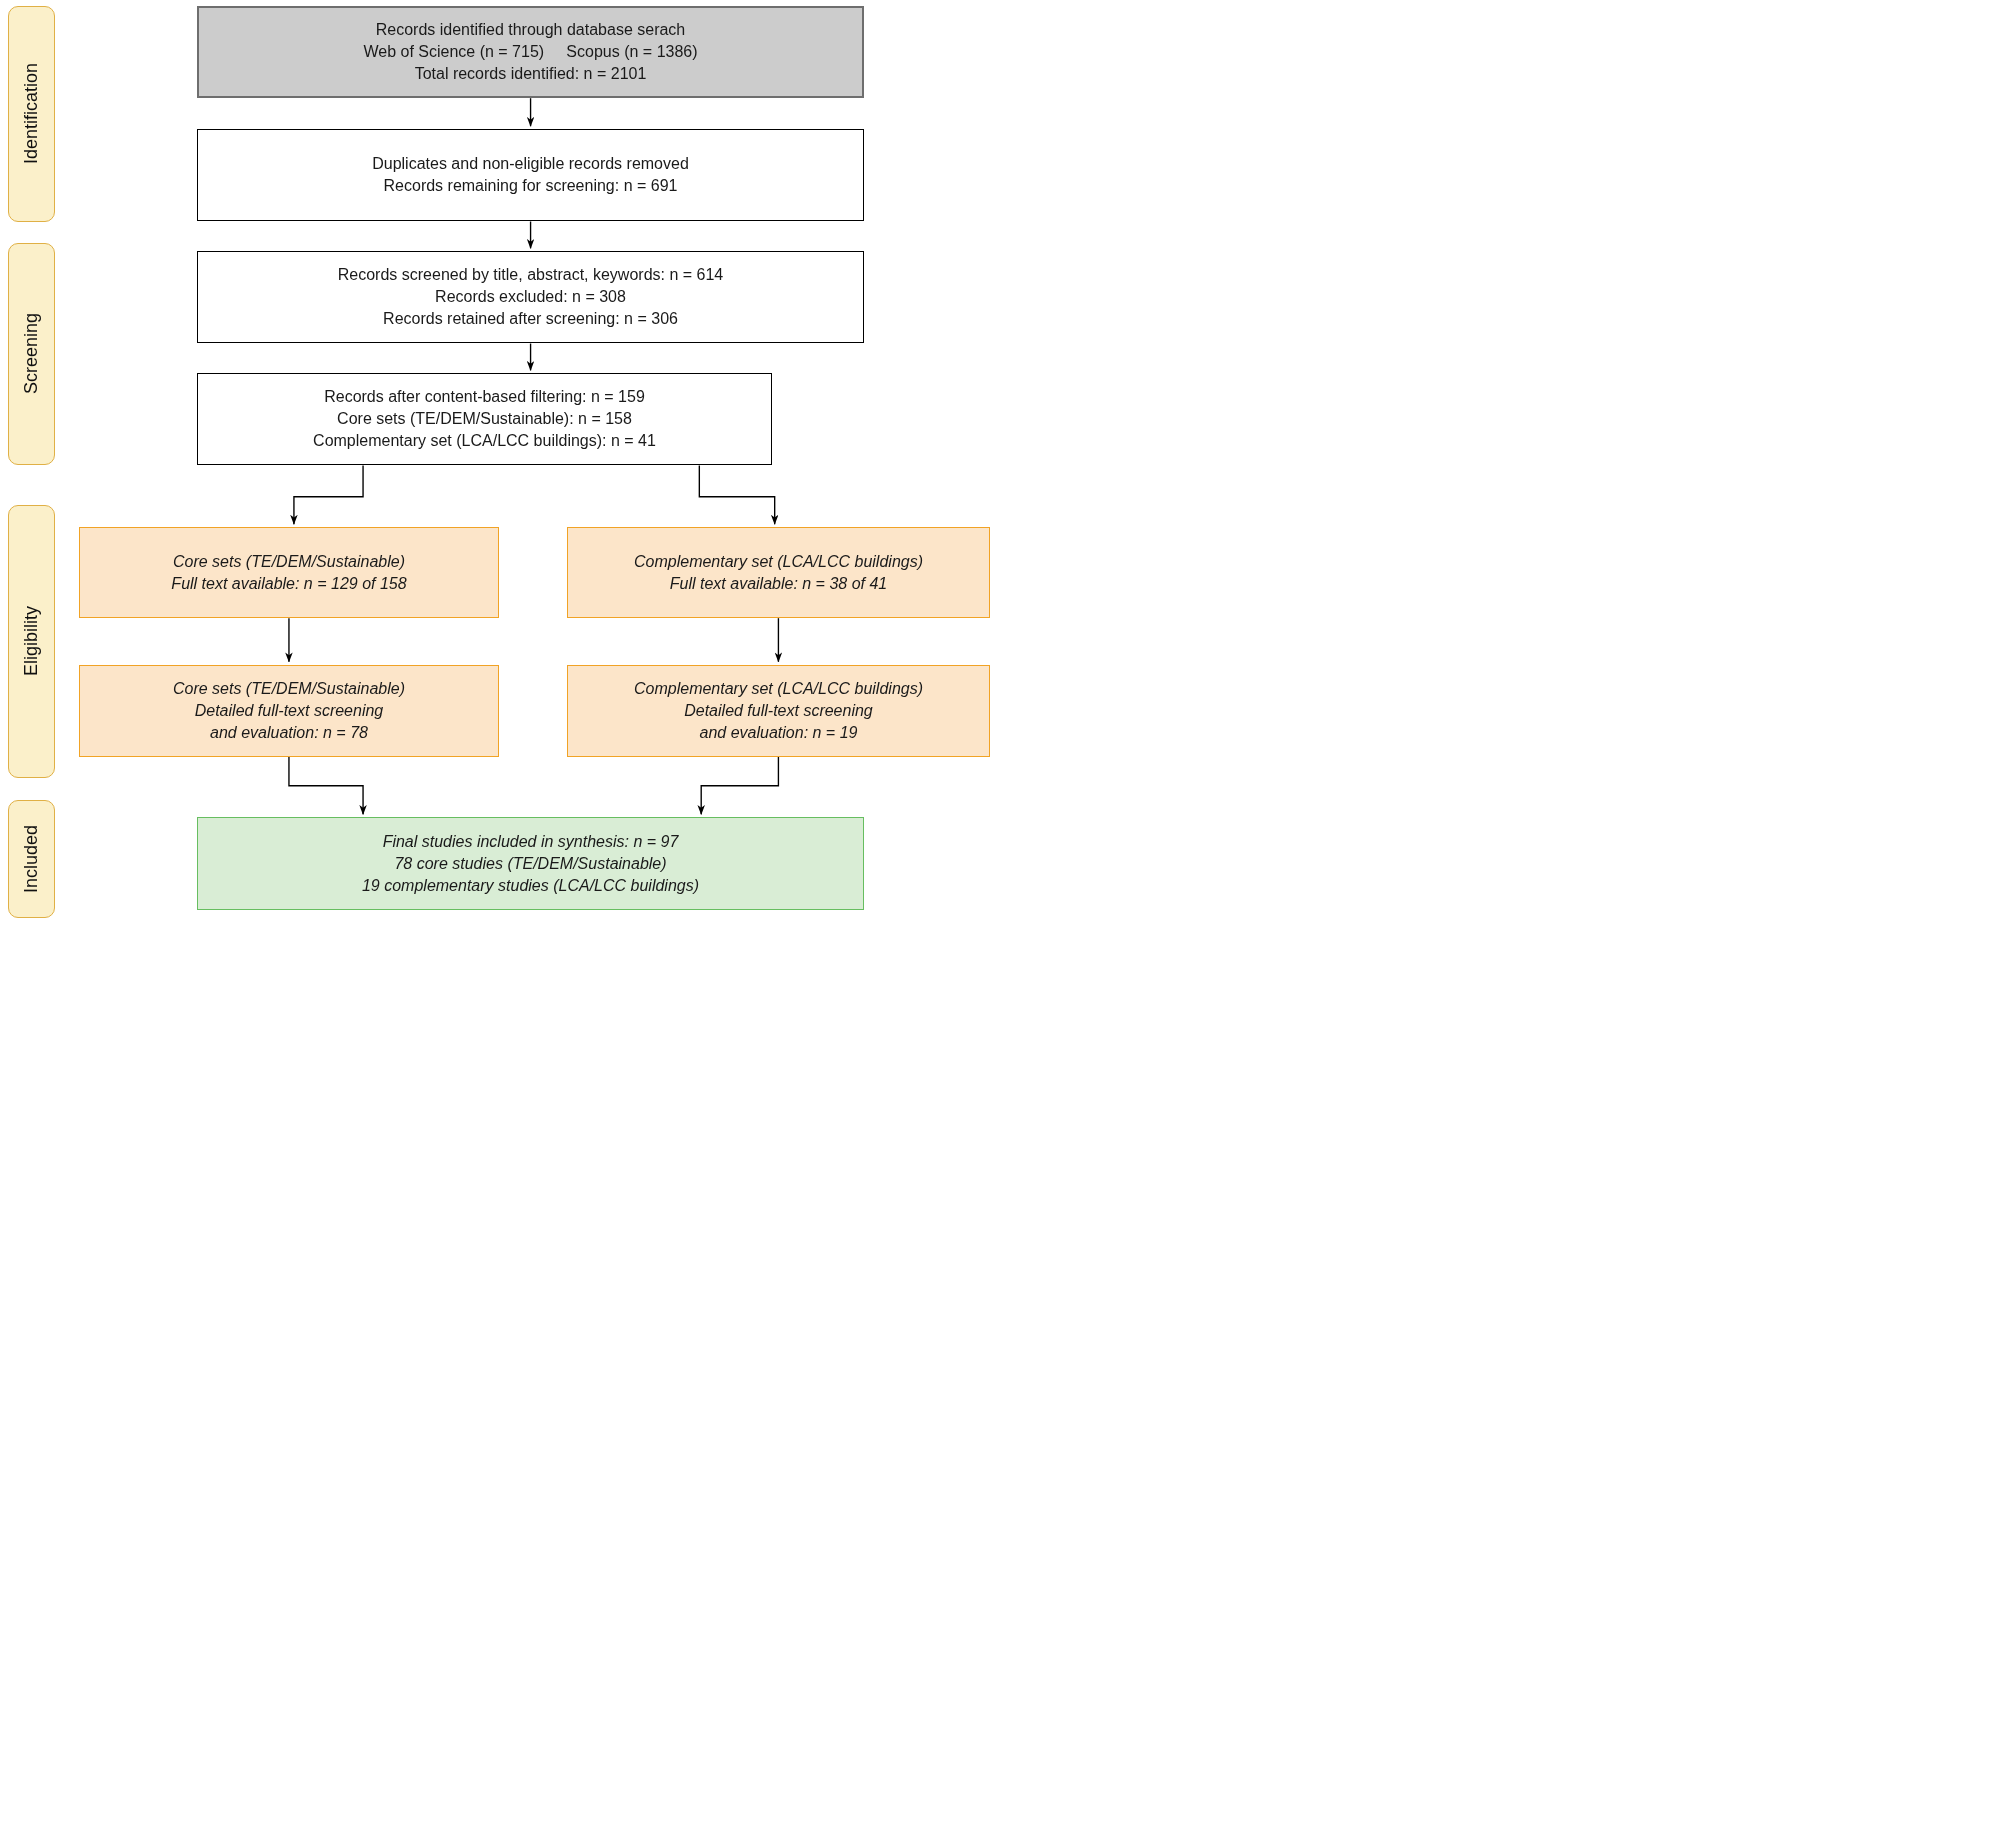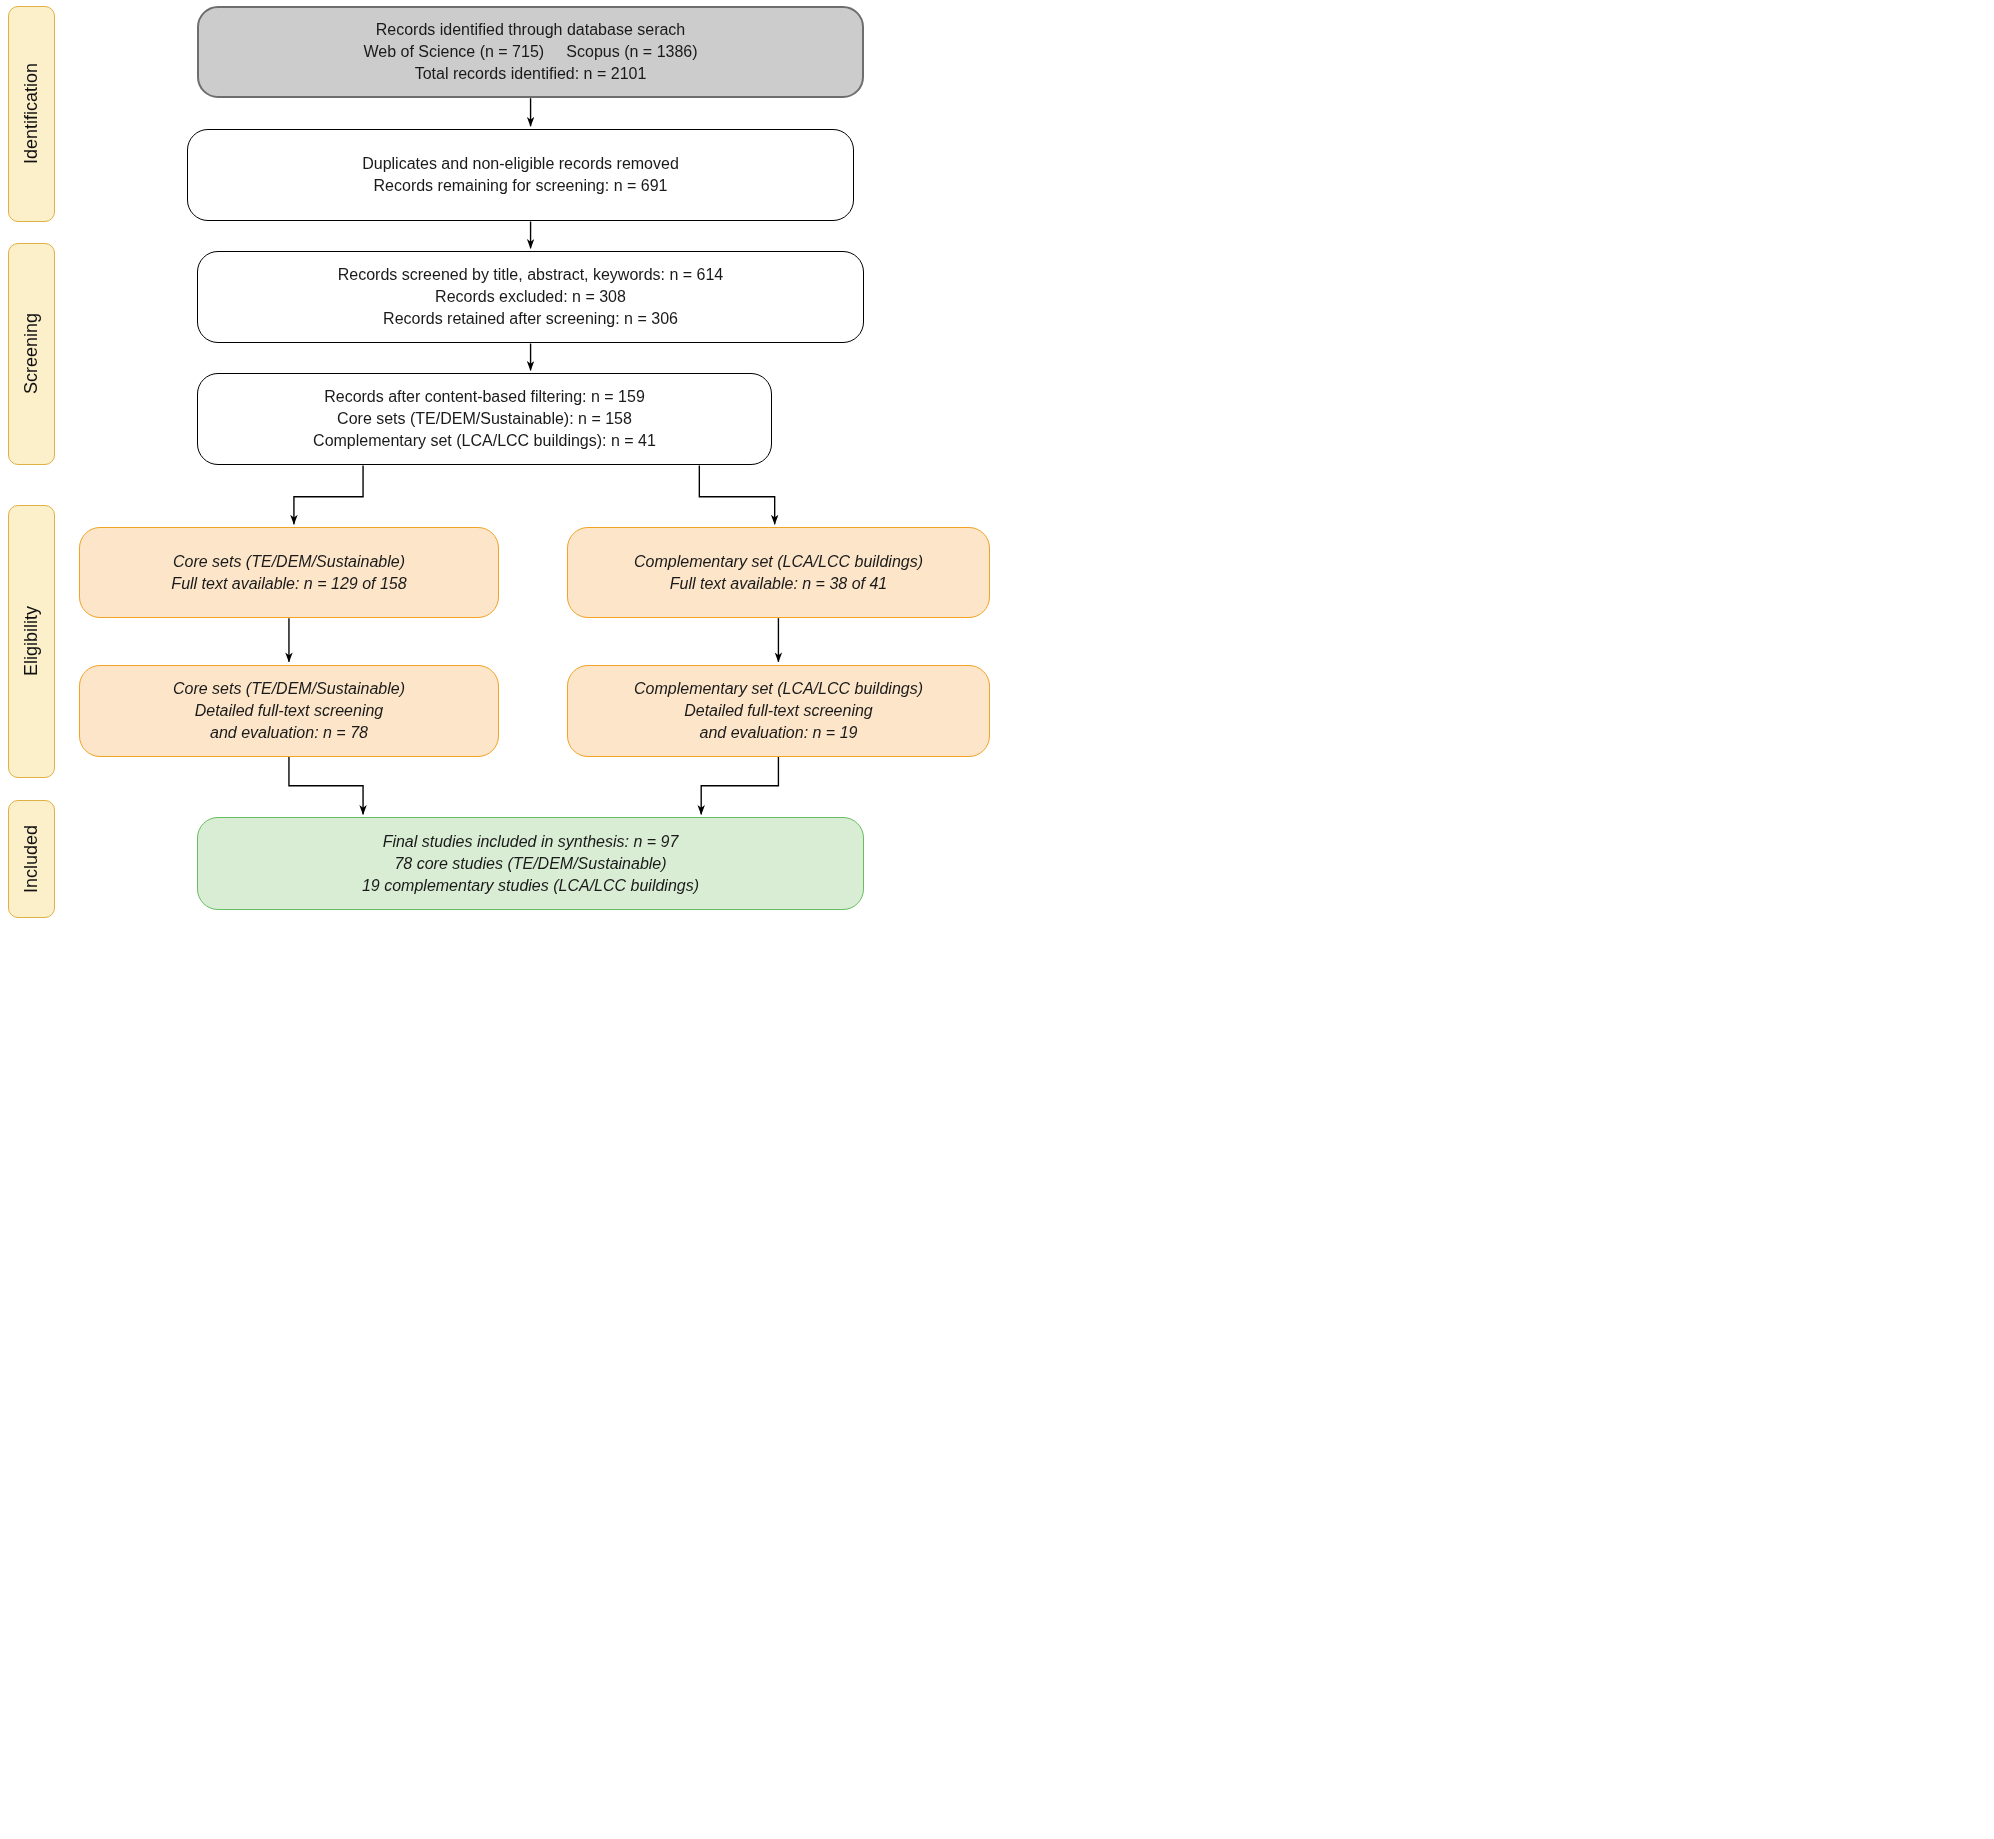--- a/index.html
+++ b/index.html
@@ -13,21 +13,21 @@
     overflow:hidden;
   }
   .node {
     position:absolute;
     box-sizing:border-box;
     display:flex;
     flex-direction:column;
     justify-content:center;
     align-items:center;
     text-align:center;
-    border-radius:21px;
+    border-radius:0;
     font-size:16px;
     line-height:22px;
   }
   .node .ln { white-space:pre; }
   .gray   { background:var(--gray_fill);   border:2.5px solid var(--gray_border); }
   .white  { background:#ffffff;            border:1.9px solid var(--white_border); }
   .orange { background:var(--orange_fill); border:1.9px solid var(--orange_border);font-style:italic; }
   .green  { background:var(--green_fill);  border:1.9px solid var(--green_border); }
   .stage {
     position:absolute;
@@ -78,21 +78,21 @@
   <div class="stage" style="top:800px;height:118px;">
     <span class="vtext">Included</span>
   </div>
 
   <div class="node gray" style="left:197px;top:5.6px;width:667px;height:92px;">
     <div class="ln">Records identified through database serach</div>
     <div class="ln">Web of Science (n = 715)&nbsp;&nbsp;&nbsp;&nbsp;&nbsp;Scopus (n = 1386)</div>
     <div class="ln">Total records identified: n = 2101</div>
   </div>
 
-  <div class="node white" style="left:187px;top:129px;width:667px;height:92px;">
+  <div class="node white" style="left:197px;top:129px;width:667px;height:92px;">
     <div class="ln">Duplicates and non-eligible records removed</div>
     <div class="ln">Records remaining for screening: n = 691</div>
   </div>
 
   <div class="node white" style="left:197px;top:251px;width:667px;height:92px;">
     <div class="ln">Records screened by title, abstract, keywords: n = 614</div>
     <div class="ln">Records excluded: n = 308</div>
     <div class="ln">Records retained after screening: n = 306</div>
   </div>
 

